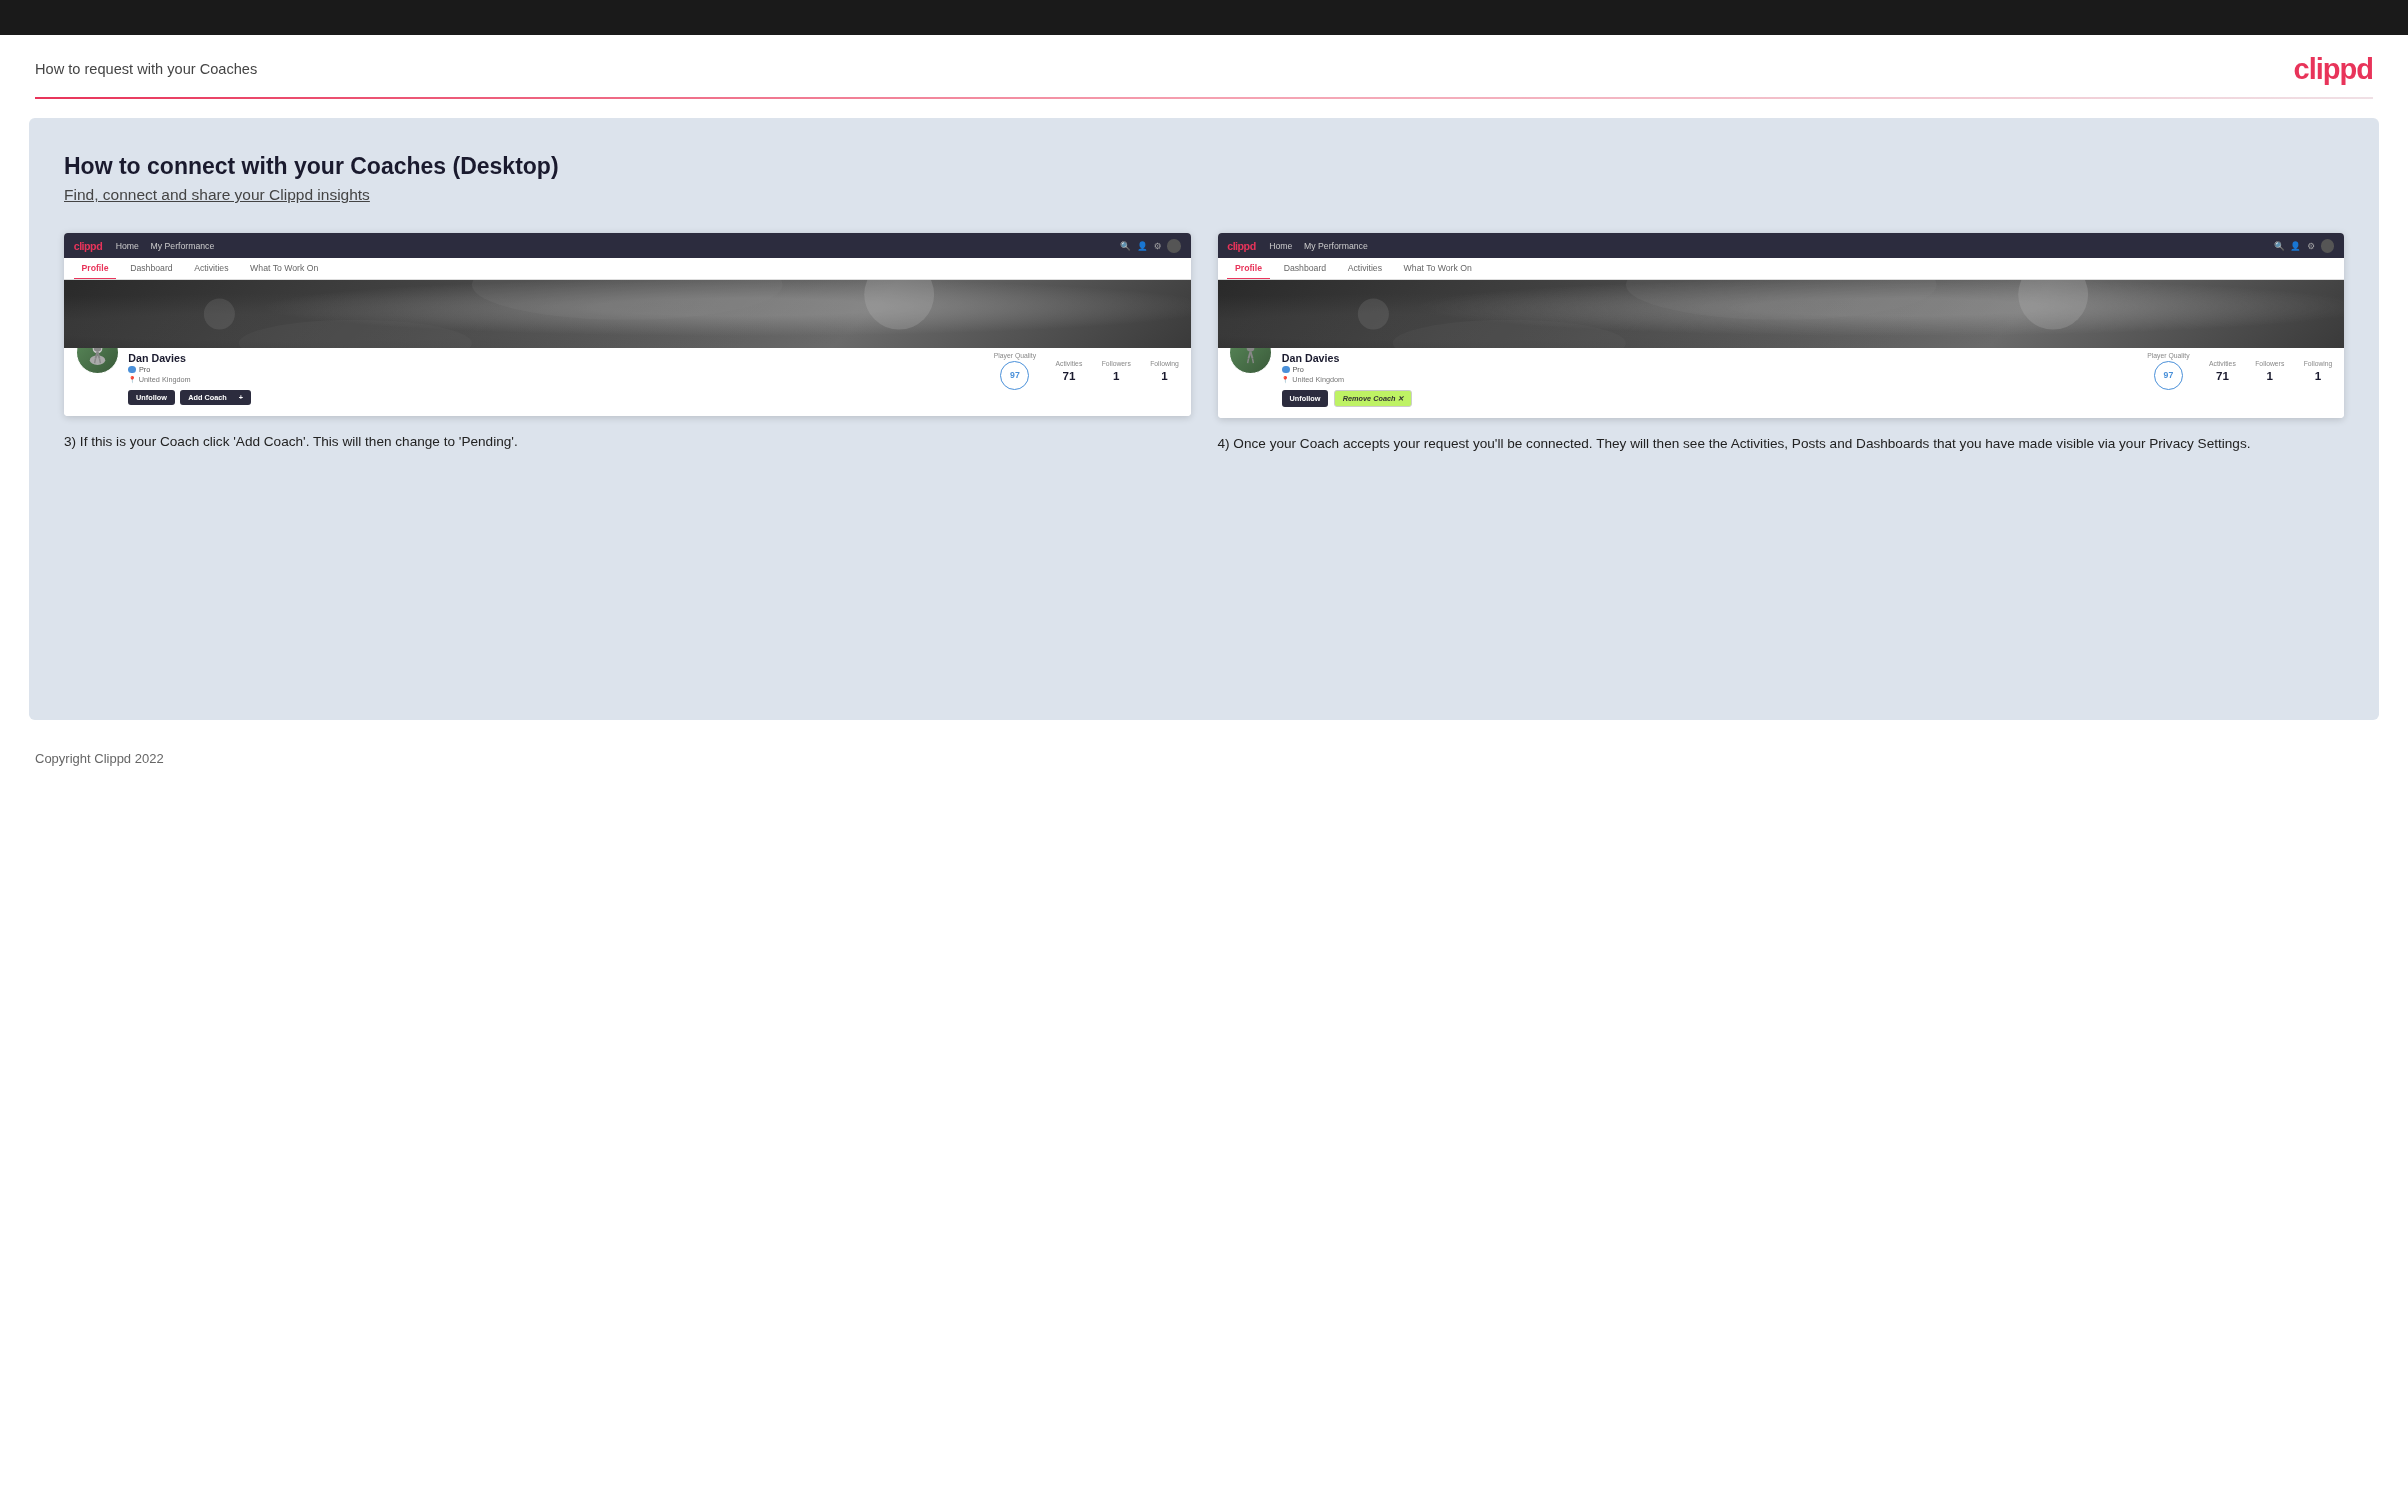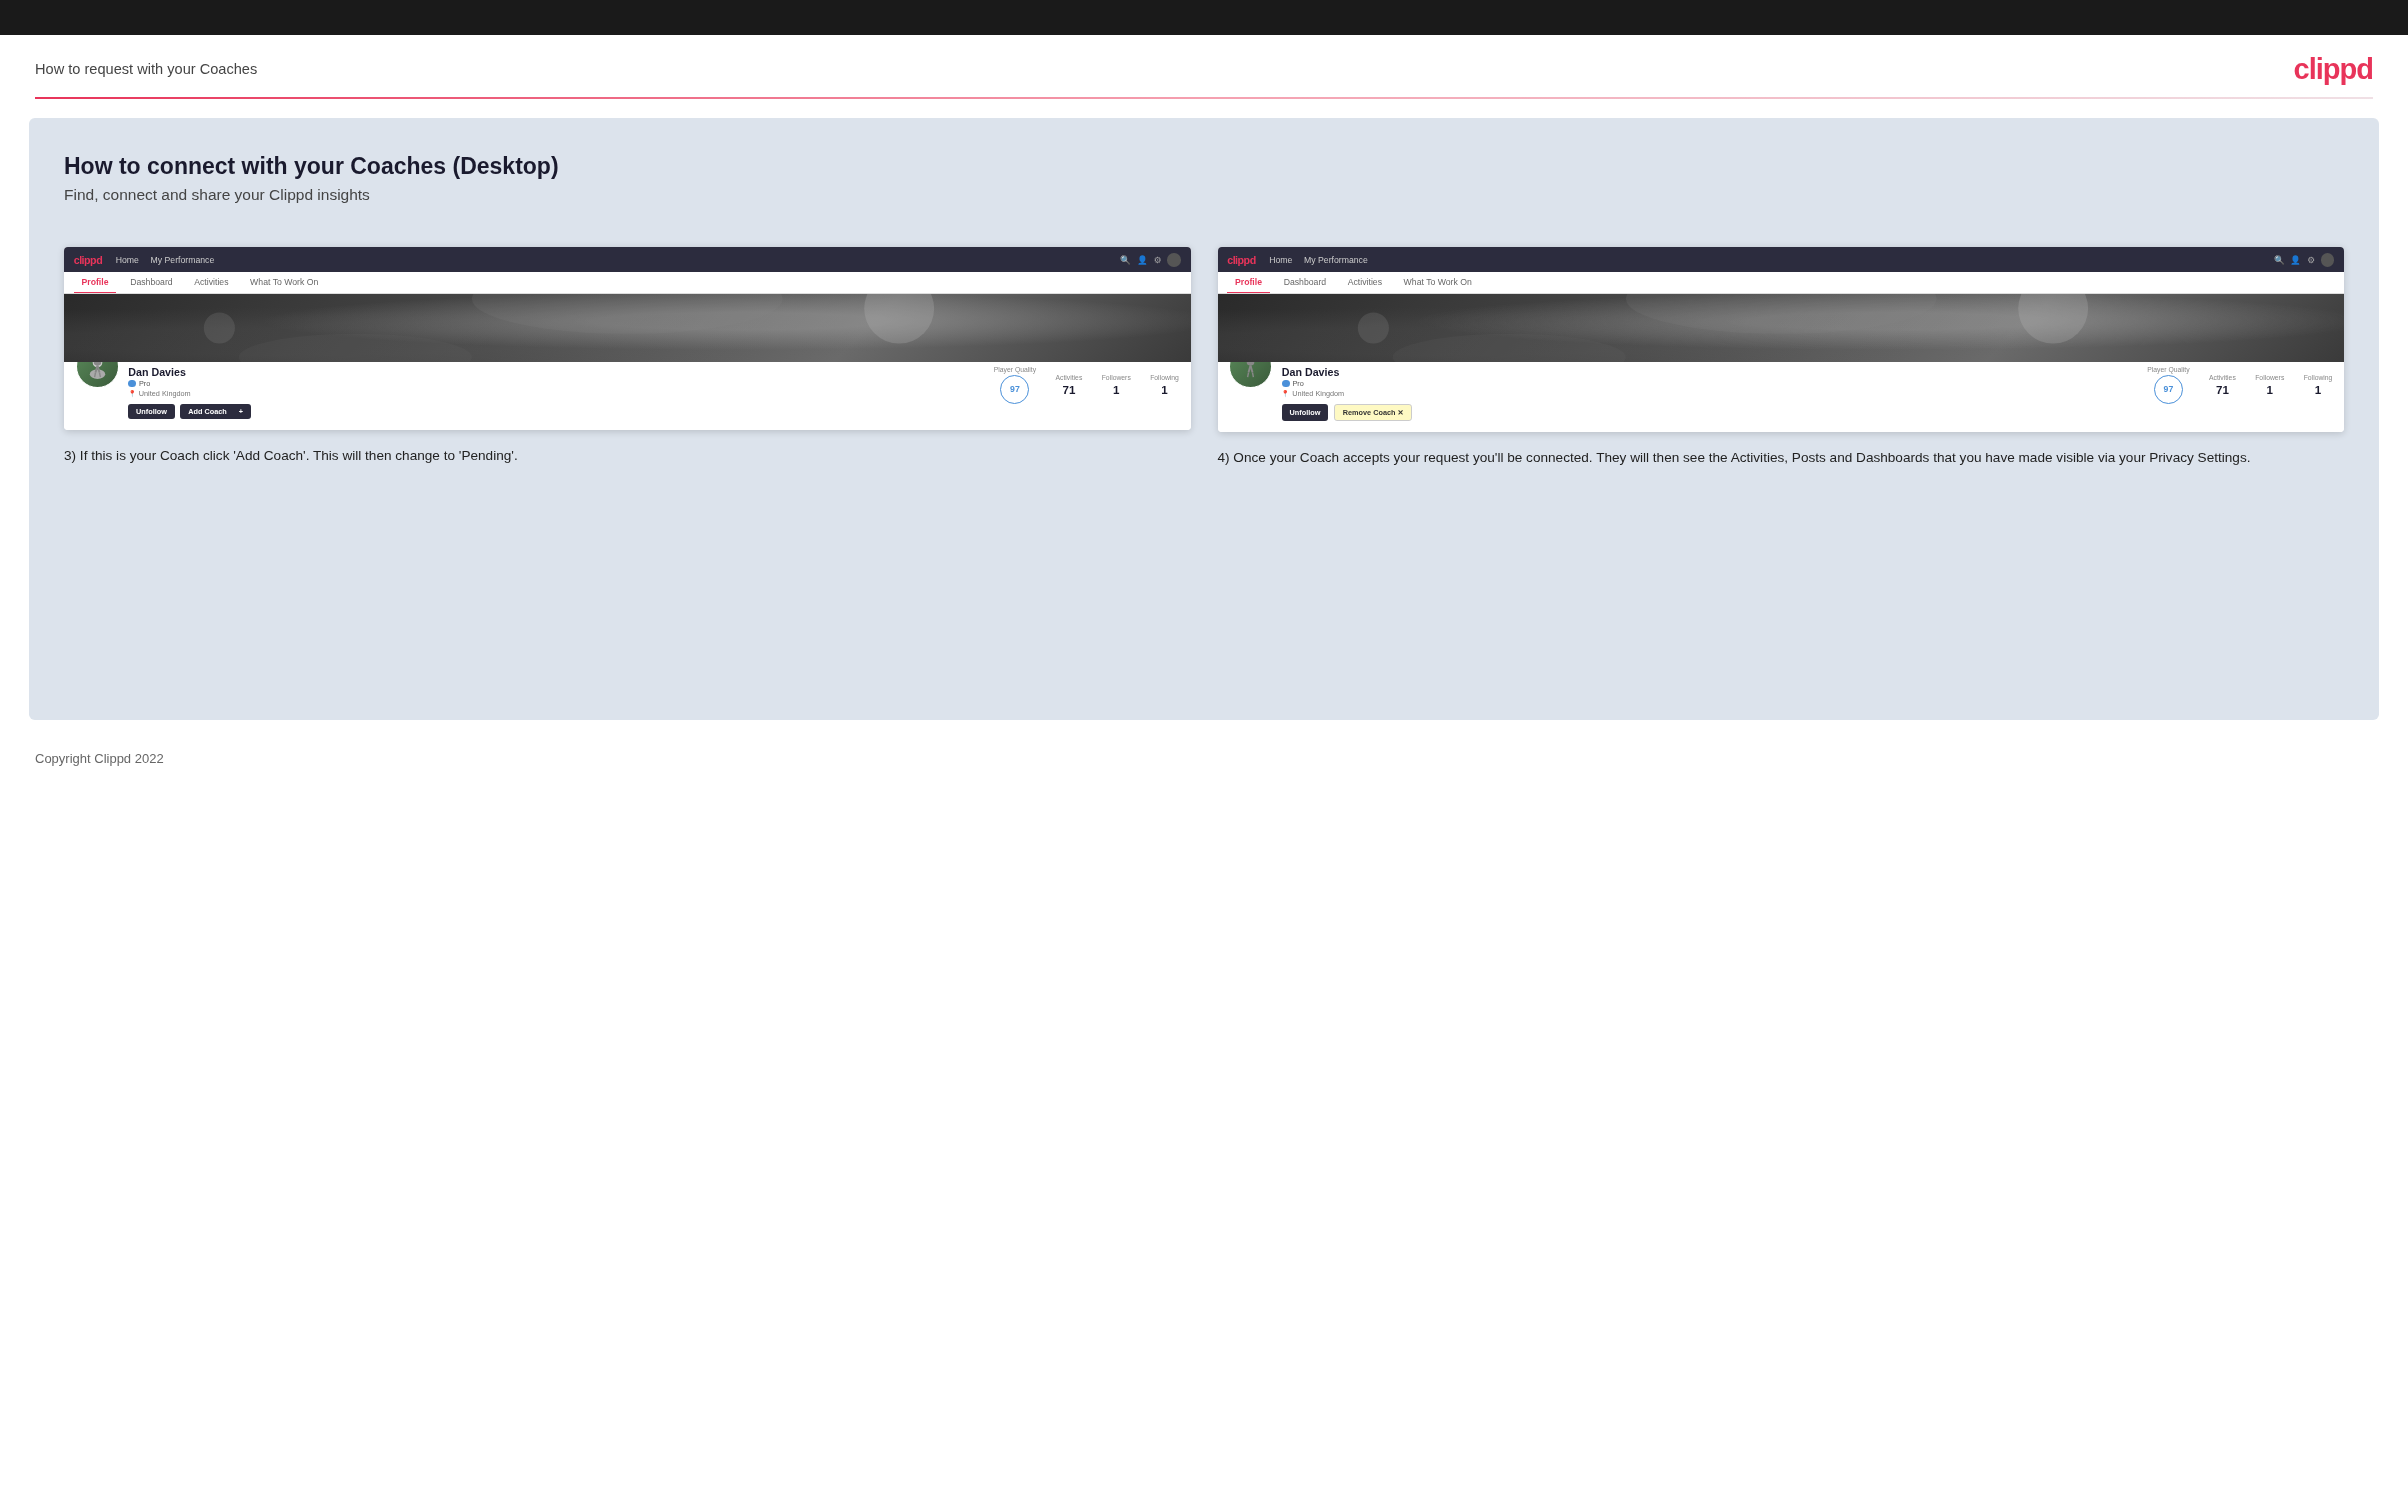--- a/index.html
+++ b/index.html
@@ -54,21 +54,22 @@
     .main-title {
       font-size: 23px;
       font-weight: 700;
       color: #1a1a2e;
       margin-bottom: 5.8px;
     }
 
     .main-subtitle {
       font-size: 15.5px;
       color: #444;
-      margin-bottom: 43px;
+      margin-bottom: 29px;
+      text-decoration: underline;
     }
 
     
     .screenshots-row {
       display: flex;
       gap: 27px;
       margin-bottom: 19.4px;
     }
 
     .screenshot-col {
@@ -212,26 +213,27 @@
     }
     .mock-btn-outline {
       background: #2c2c3e;
       color: #fff;
       border: none;
       display: flex;
       align-items: center;
       gap: 12px;
     }
     .mock-btn-remove {
-      background: #fef9c3;
+      background: #bef264;
       color: #333;
       border: 1px solid #ccc;
       display: flex;
       align-items: center;
       gap: 1.9px;
+      font-style: italic;
     }
 
     
     .mock-stats {
       display: flex;
       gap: 19.4px;
       margin-left: 11.6px;
       margin-top: 3.9px;
       flex: 1;
       justify-content: flex-end;

